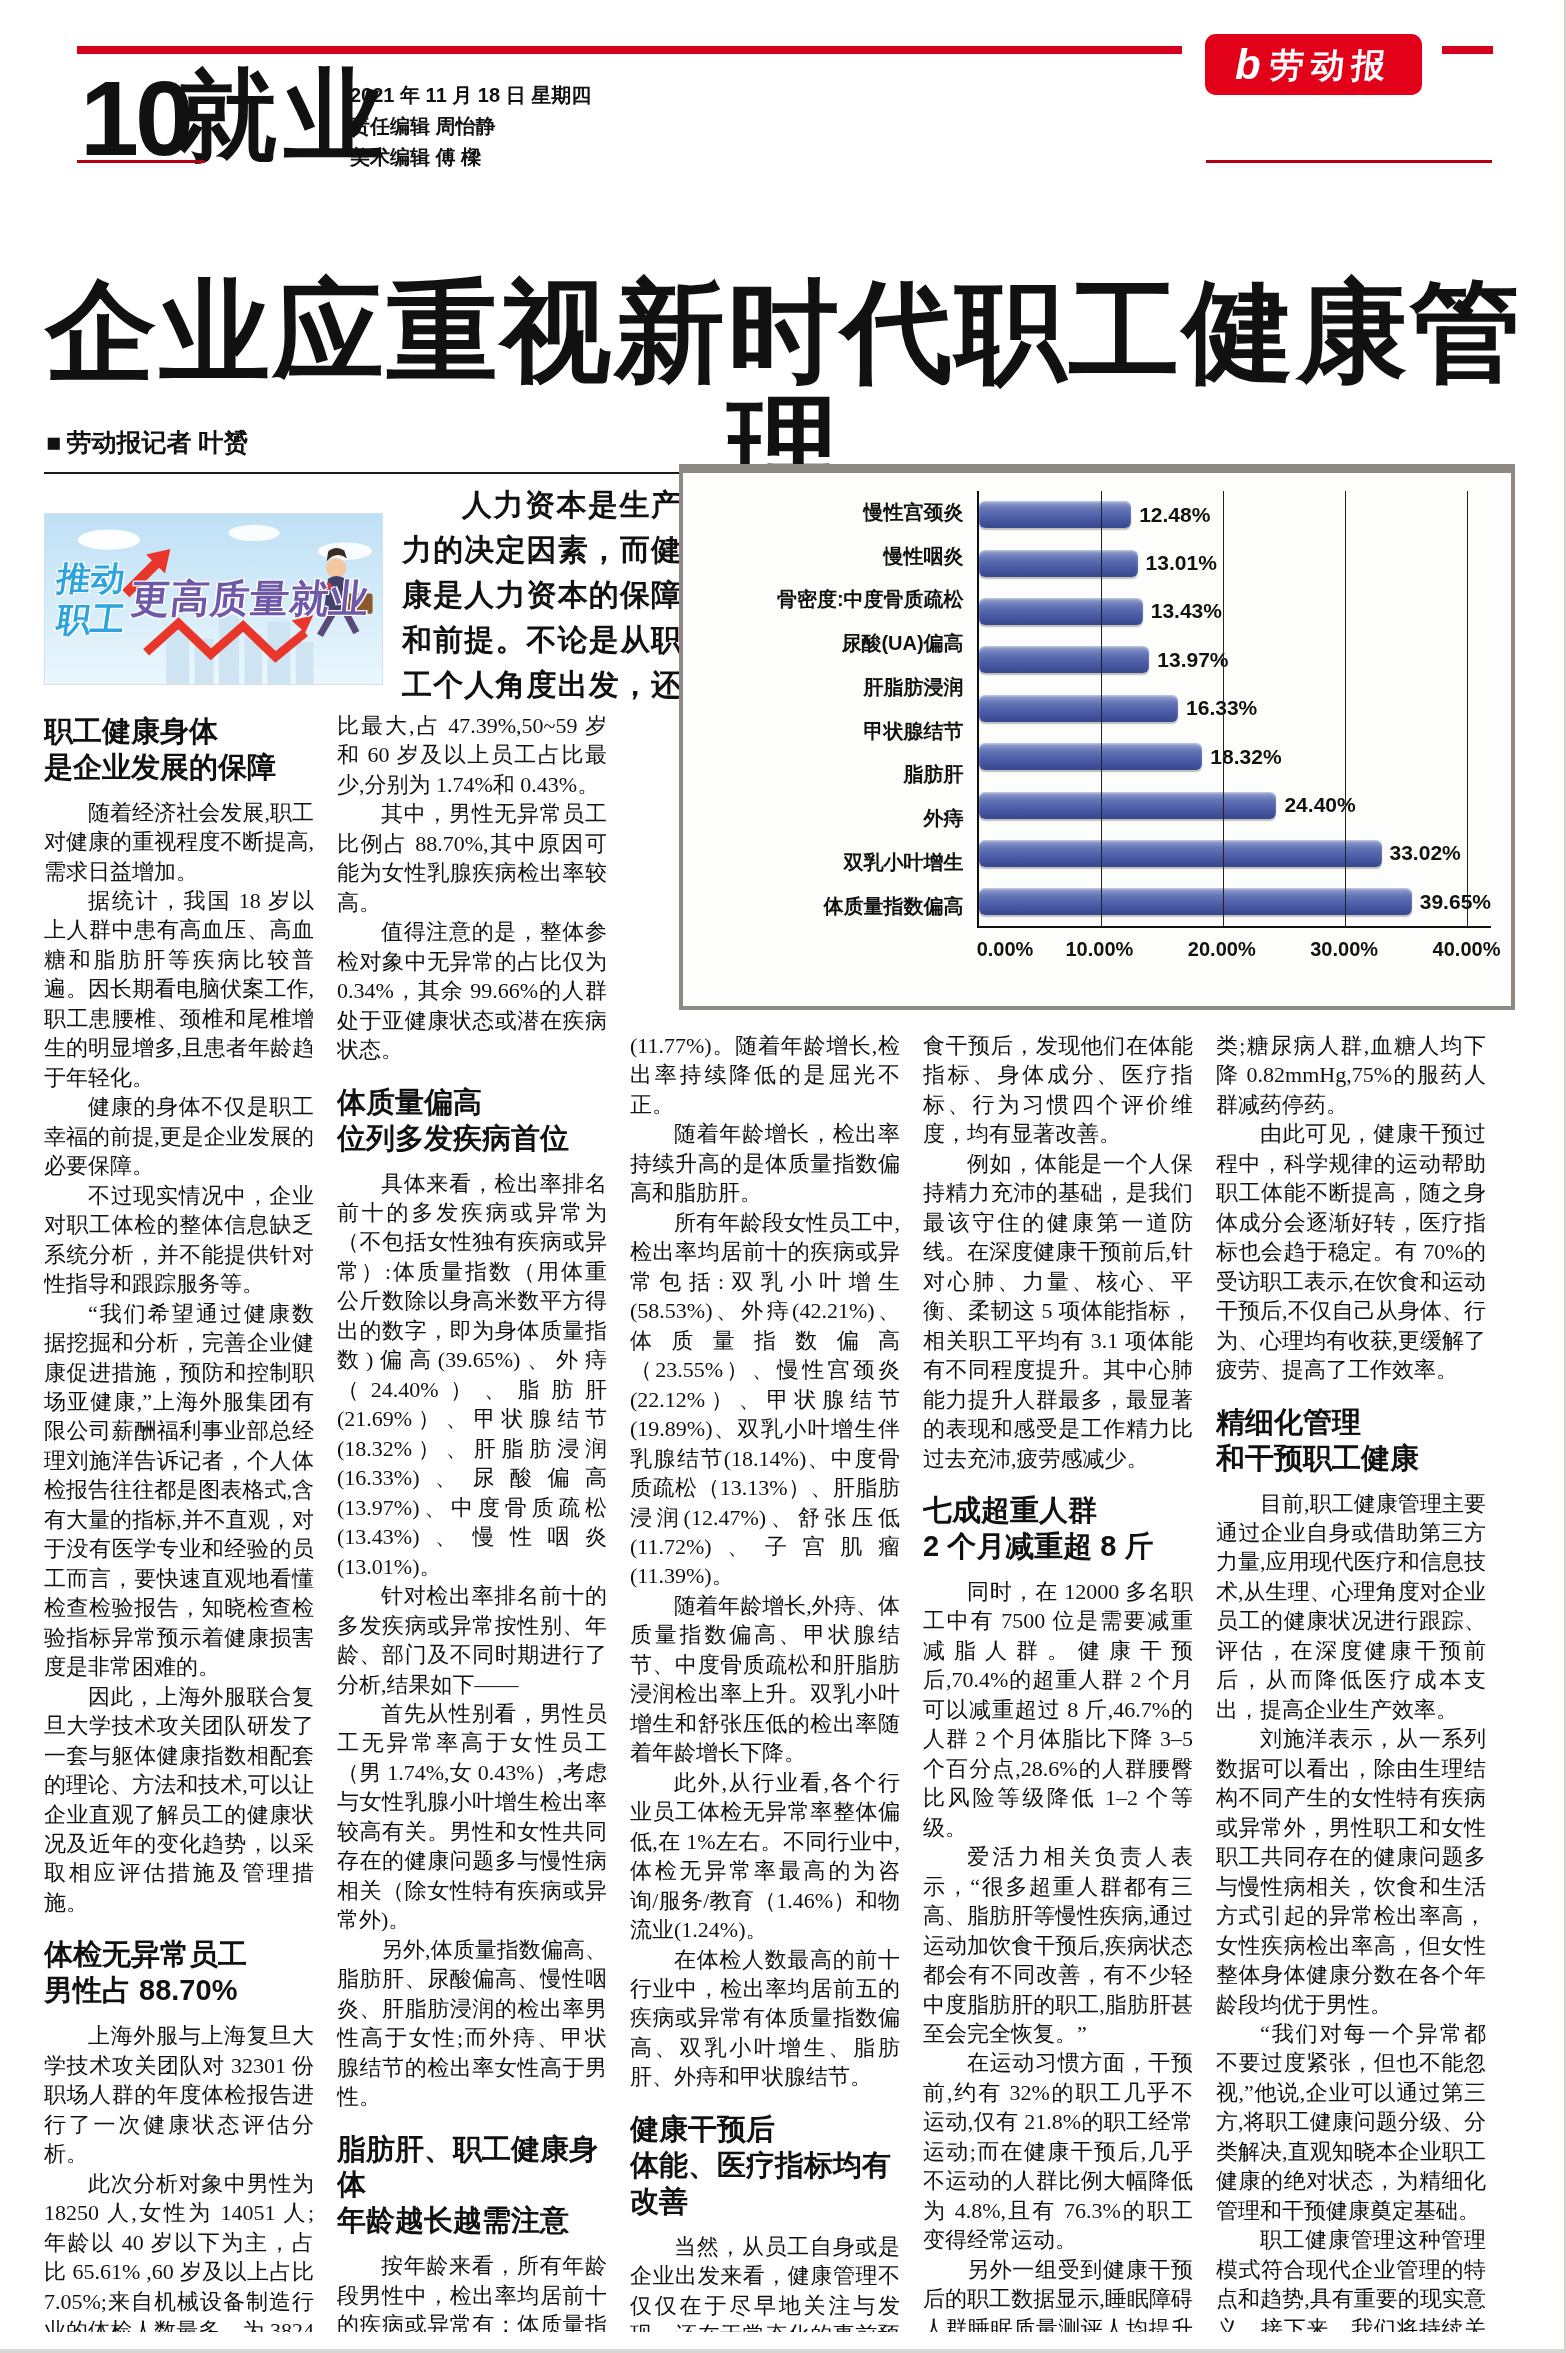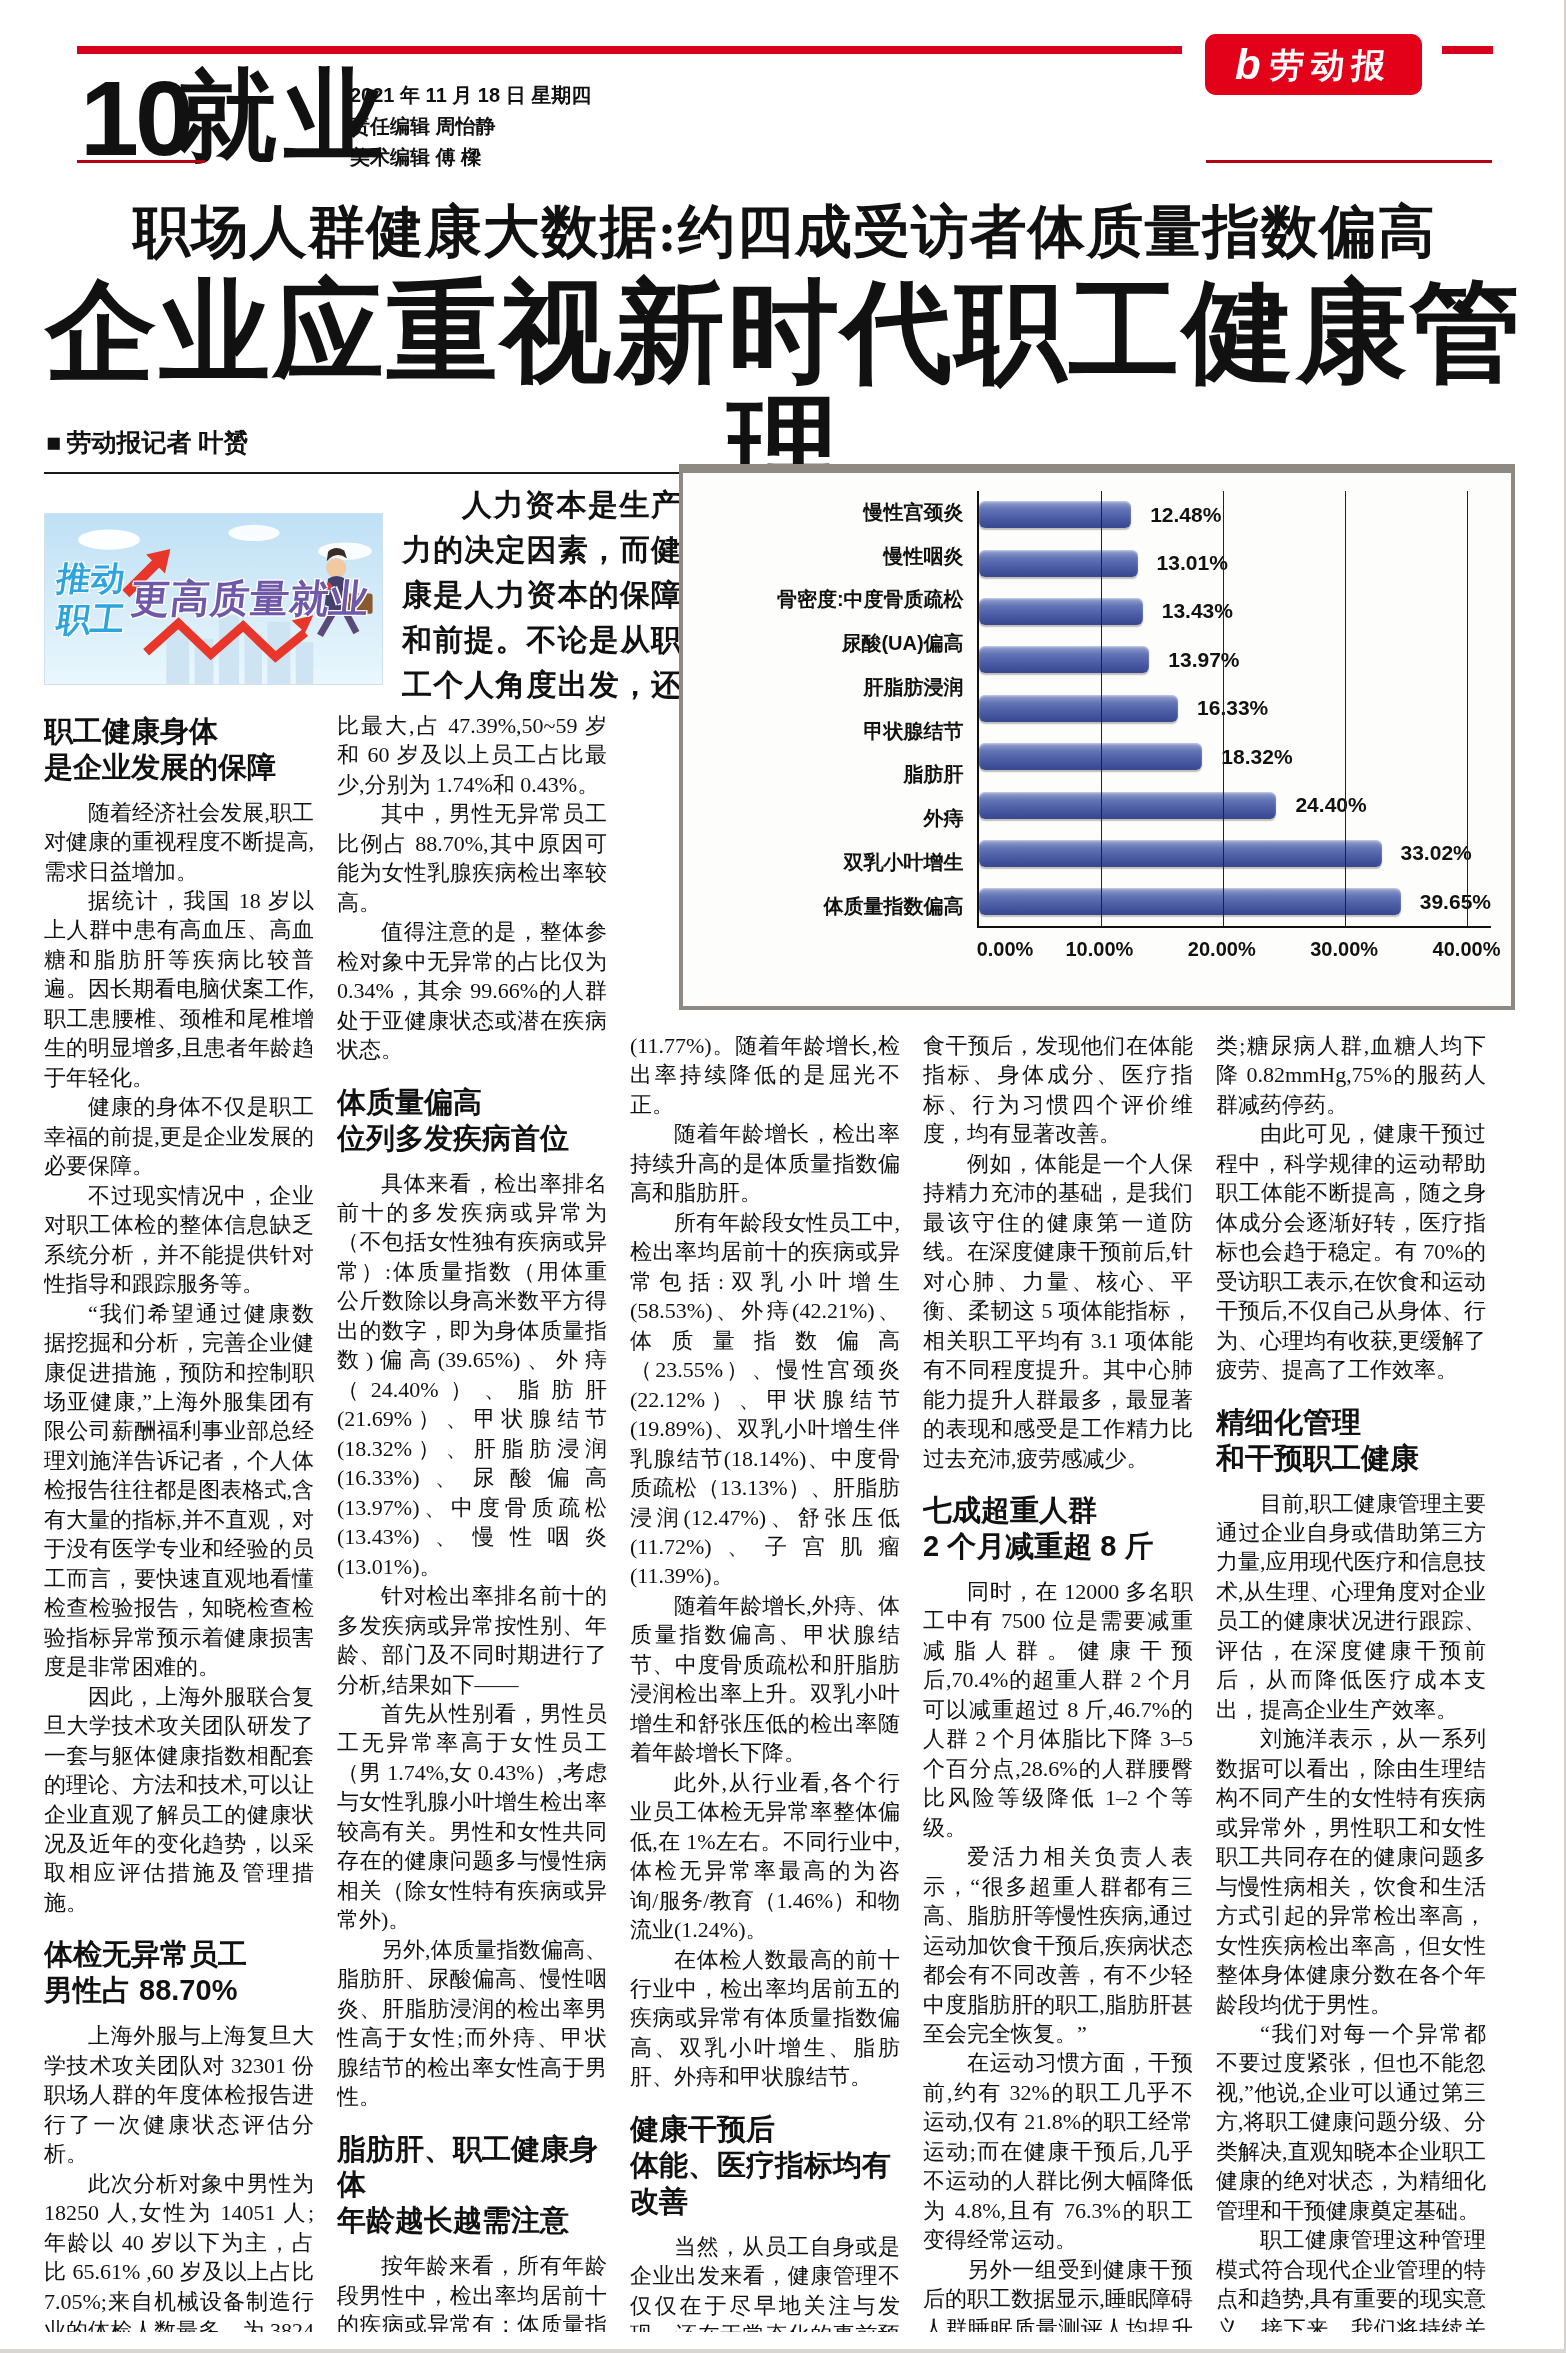--- a/index.html
+++ b/index.html
@@ -55,21 +55,21 @@
                font-weight:700;font-size:20px;white-space:nowrap;}
   .chart-plot{position:absolute;left:294px;top:17.5px;right:20px;bottom:78px;
               border-left:2px solid #111;border-bottom:2px solid #111;}
   .gridline{position:absolute;top:0;bottom:0;width:1.3px;background:#222;}
   .chart-rows{position:absolute;left:0;top:0;right:0;bottom:0;display:flex;flex-direction:column;}
   .chart-row{flex:1;position:relative;display:flex;align-items:center;}
   .chart-bar{height:27px;border-radius:6px;
              background:linear-gradient(180deg,#97a3d2 0%,#6points 0%,#6374b5 30%,#4d5ea8 60%,#36478f 100%);
              background:linear-gradient(180deg,#97a3d2 0%,#6374b5 30%,#4d5ea8 60%,#36478f 100%);
              box-shadow:inset 0 1.3px 2px rgba(255,255,255,.45), 0 1.3px 1.3px rgba(0,0,0,.25);}
-  .chart-value{margin-left:19px;font-weight:700;font-size:21px;font-family:"Liberation Sans","DejaVu Sans",sans-serif;
+  .chart-value{margin-left:8px;font-weight:700;font-size:21px;font-family:"Liberation Sans","DejaVu Sans",sans-serif;
                white-space:nowrap;}
   .chart-xticks{position:absolute;left:294px;right:20px;bottom:38px;height:30px;
                 font-family:"Liberation Sans","DejaVu Sans",sans-serif;}
   .chart-xtick{position:absolute;transform:translateX(-50%);font-weight:600;font-size:20px;white-space:nowrap;}
   
   .news-col{position:absolute;width:270px;overflow:hidden;font-size:22px;line-height:1.34;
             text-align:justify;}
   .news-col p{margin:0;text-indent:2em;}
   .news-col p.noindent{text-indent:0;}
   .col-heading{font-family:"Liberation Sans","DejaVu Sans",sans-serif;font-weight:900;font-size:29px;
@@ -94,21 +94,20 @@
   <div class="edition">10</div>
   <div class="section-name">就业</div>
   <div class="header-meta">
     <div>2021 年 11 月 18 日 星期四</div>
     <div>责任编辑  周怡静</div>
     <div>美术编辑  傅  樑</div>
   </div>
   <div class="header-underline l"></div>
   <div class="header-underline r"></div>
 
-  <div class="kicker">职场人群健康大数据:约四成受访者体质量指数偏高</div>
   <div class="main-title">企业应重视新时代职工健康管理</div>
 
   <div class="byline">
     <span class="byline-marker">■</span><span>劳动报记者 叶赟</span>
   </div>
   <div class="byline-rule"></div>
 
   <div class="lead">
     <div class="promo">
       <svg width="337" height="170" viewBox="0 0 500 252">

